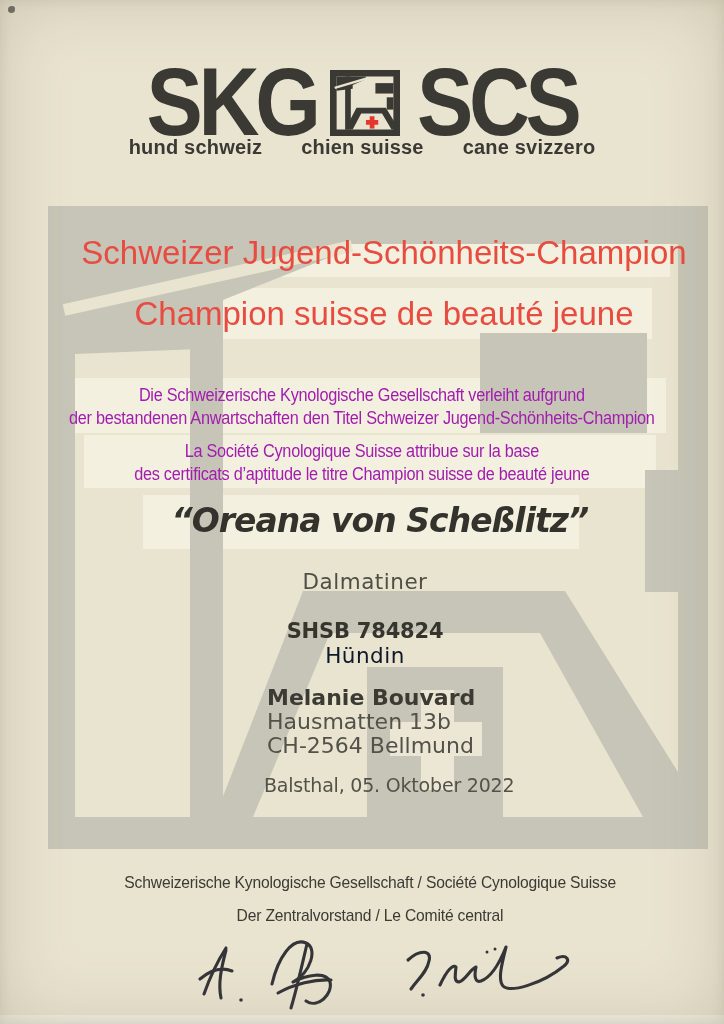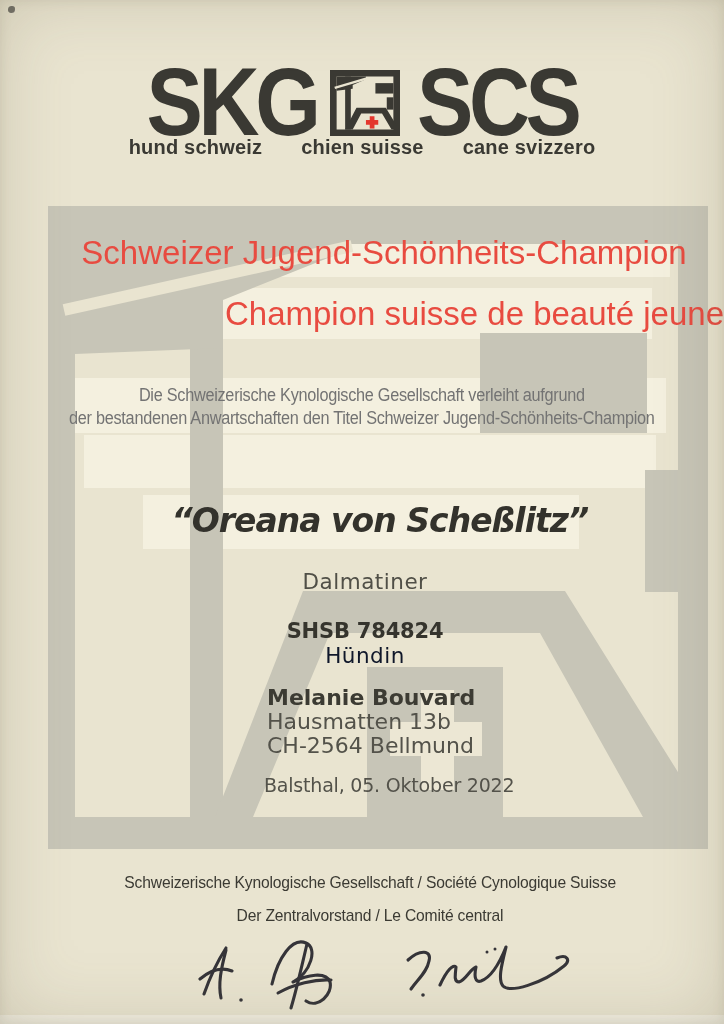--- a/index.html
+++ b/index.html
@@ -28,21 +28,21 @@
     color:#3a3933;display:inline-block;transform:scaleX(.88);
   }
   .logo-icon{margin:0 6px 1px 2px;flex:0 0 auto;}
   .tagline{
     position:absolute;top:136px;left:0;right:0;display:flex;justify-content:center;gap:39px;
     font-weight:bold;font-size:20px;color:#3a3933;letter-spacing:.2px;z-index:3;
   }
   
   .title{position:absolute;left:16px;right:0;text-align:center;color:#e84b40;font-size:33px;line-height:1;padding-left:28px;}
   
-  .para{position:absolute;left:0;right:0;text-align:center;font-size:17.5px;line-height:23px;color:#737373;}
+  .para{position:absolute;left:0;right:0;text-align:center;font-size:17.5px;line-height:23px;color:#a21caf;}
   .para .inner{display:inline-block;transform:scaleX(.93);letter-spacing:-.3px;}
   
   .rounded{font-family:"DejaVu Sans",sans-serif;}
   .dogname{
     position:absolute;left:0;right:0;top:500px;text-align:center;
     font-family:"DejaVu Sans",sans-serif;font-weight:bold;font-style:italic;
     font-size:34px;letter-spacing:-1px;color:#33322c;margin-left:36px;
   }
   .dogname .inner{display:inline-block;transform:scaleX(.97);}
   .centerline{position:absolute;left:6px;right:0;text-align:center;}
@@ -109,26 +109,32 @@
     </svg>
     <span class="wordmark">SCS</span>
   </div>
   <div class="tagline">
     <span>hund schweiz</span>
     <span>chien suisse</span>
     <span>cane svizzero</span>
   </div>
 
   <div class="title content" style="top:236px;">Schweizer Jugend-Schönheits-Champion</div>
-  <div class="title content" style="top:297px;text-align:right;">Champion suisse de beauté jeune</div>
+  <div class="title content" style="top:297px;">Champion suisse de beauté jeune</div>
 
   <div class="para content" style="top:384px;">
     <span class="inner">
       <span>Die Schweizerische Kynologische Gesellschaft verleiht aufgrund</span><br>
       <span>der bestandenen Anwartschaften den Titel Schweizer Jugend-Schönheits-Champion</span>
+    </span>
+  </div>
+  <div class="para content" style="top:440px;">
+    <span class="inner">
+      <span>La Société Cynologique Suisse attribue sur la base</span><br>
+      <span>des certificats d’aptitude le titre Champion suisse de beauté jeune</span>
     </span>
   </div>
 
   <div class="dogname content">
     <span class="inner">“Oreana von Scheßlitz”</span>
   </div>
   <div class="centerline rounded breed content">Dalmatiner</div>
   <div class="centerline rounded shsb content">SHSB 784824</div>
   <div class="centerline rounded sex content">Hündin</div>
 

